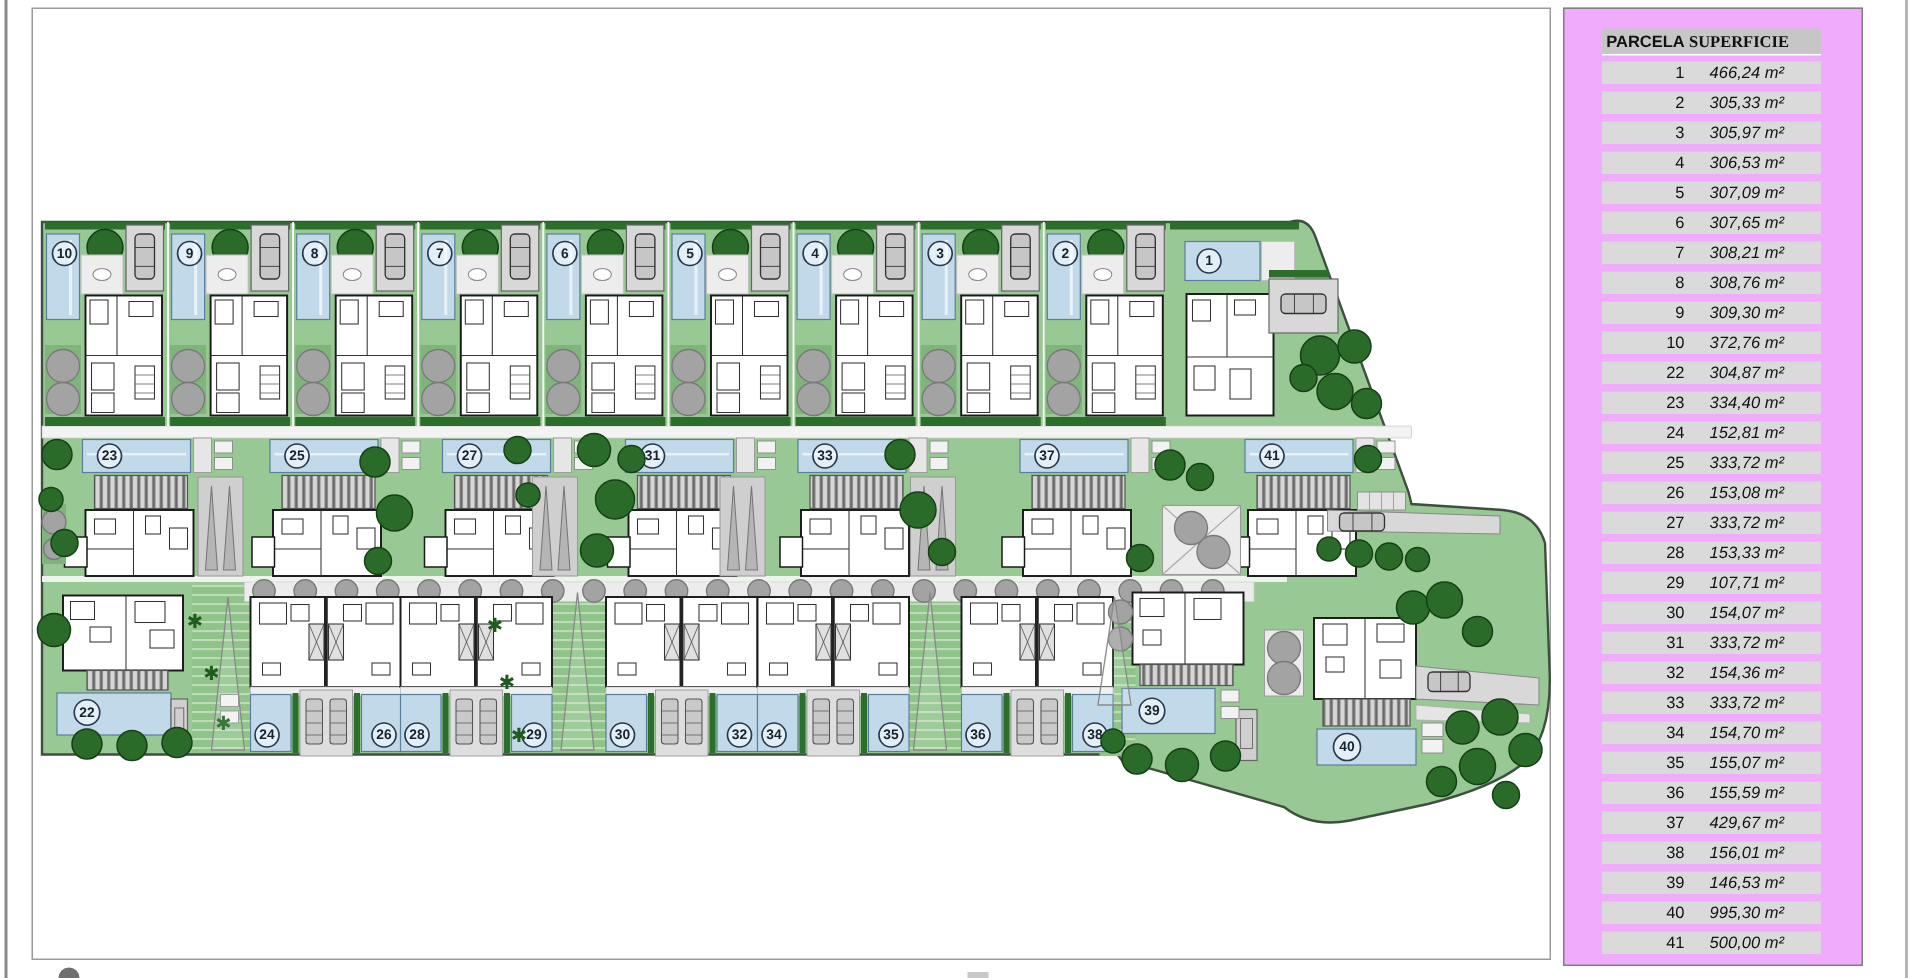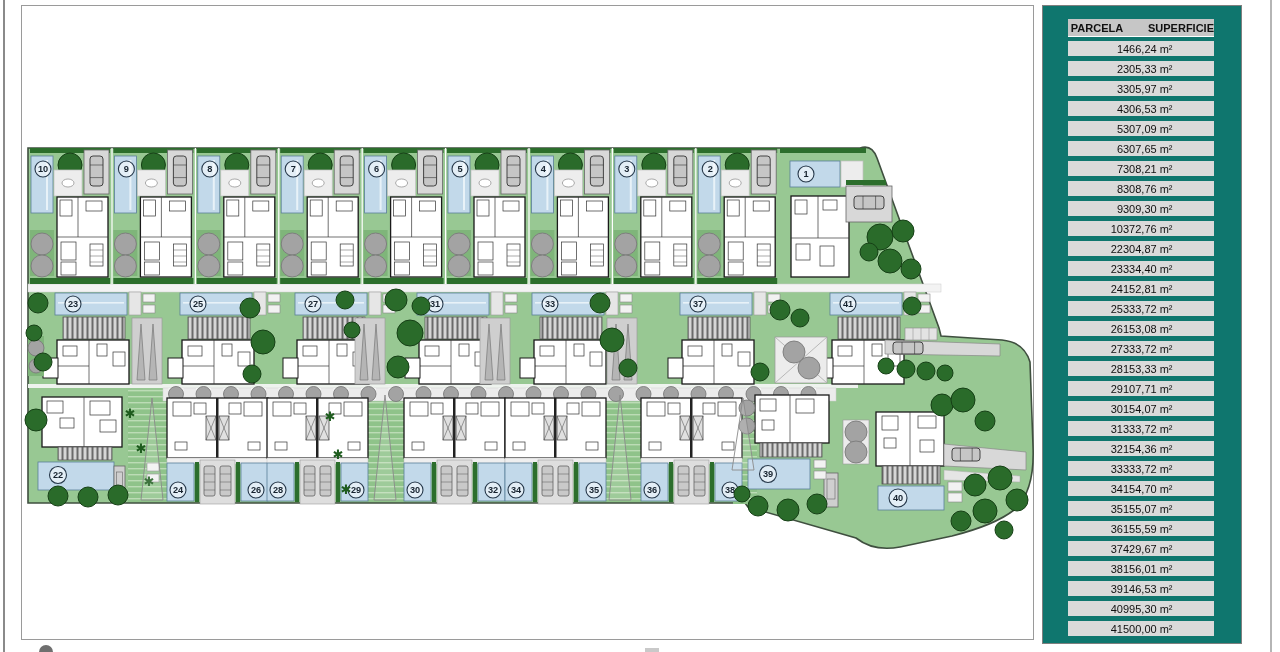--- a/index.html
+++ b/index.html
@@ -3,31 +3,31 @@
 <meta charset="utf-8">
 <style>
   html,body{margin:0;padding:0;background:#fff;}
   #page{position:relative;width:1280px;height:652px;background:#ffffff;overflow:hidden;
         font-family:"Liberation Sans",sans-serif;}
   .edge-left{position:absolute;left:3px;top:0;width:2px;height:652px;background:#8a8a8a;}
   .edge-right{position:absolute;left:1270px;top:0;width:2px;height:652px;background:#b5b5b5;}
   .plan-frame{position:absolute;left:21px;top:5px;width:1013px;height:635px;background:#fff;
               border:1px solid #9a9a9a;box-sizing:border-box;}
   #plan-svg{position:absolute;left:0;top:0;width:1280px;height:652px;}
-  .table-panel{position:absolute;left:1042px;top:5px;width:200px;height:639px;background:#0f766e;
+  .table-panel{position:absolute;left:1042px;top:5px;width:200px;height:639px;background:#f0abfc;
                border:1px solid #7f7f7f;box-sizing:border-box;padding:13px 0 0 25px;}
   .t-table{width:146px;}
   .t-header{display:flex;height:17px;background:#c6c6c6;margin-bottom:4px;font-weight:bold;
             font-size:11px;color:#111;align-items:center;border-bottom:1px solid #fff;}
   .t-header span:first-child{width:58px;text-align:center;}
-  .t-header span:last-child{flex:1;text-align:right;}
+  .t-header span:last-child{flex:1;text-align:left;font-family:Liberation Serif, serif;}
   .t-row{display:flex;height:15px;background:#dadada;margin-bottom:5px;font-size:11px;color:#111;
          align-items:center;padding-right:8px;box-sizing:border-box;}
   .t-row .c1{width:55px;text-align:right;}
-  .t-row .c2{flex:1;text-align:left;}
+  .t-row .c2{flex:1;text-align:center;font-style:italic;}
   .bottom-dot{position:absolute;left:39px;top:645px;width:14px;height:14px;border-radius:50%;
               background:#6f6f6f;}
   .bottom-mark{position:absolute;left:645px;top:648px;width:14px;height:4px;background:#c9c9c9;}
 </style>
 </head>
 <body>
 
 <div id="page">
   <div class="plan-frame"></div>
   <svg id="plan-svg" viewBox="0 0 1280 652">

